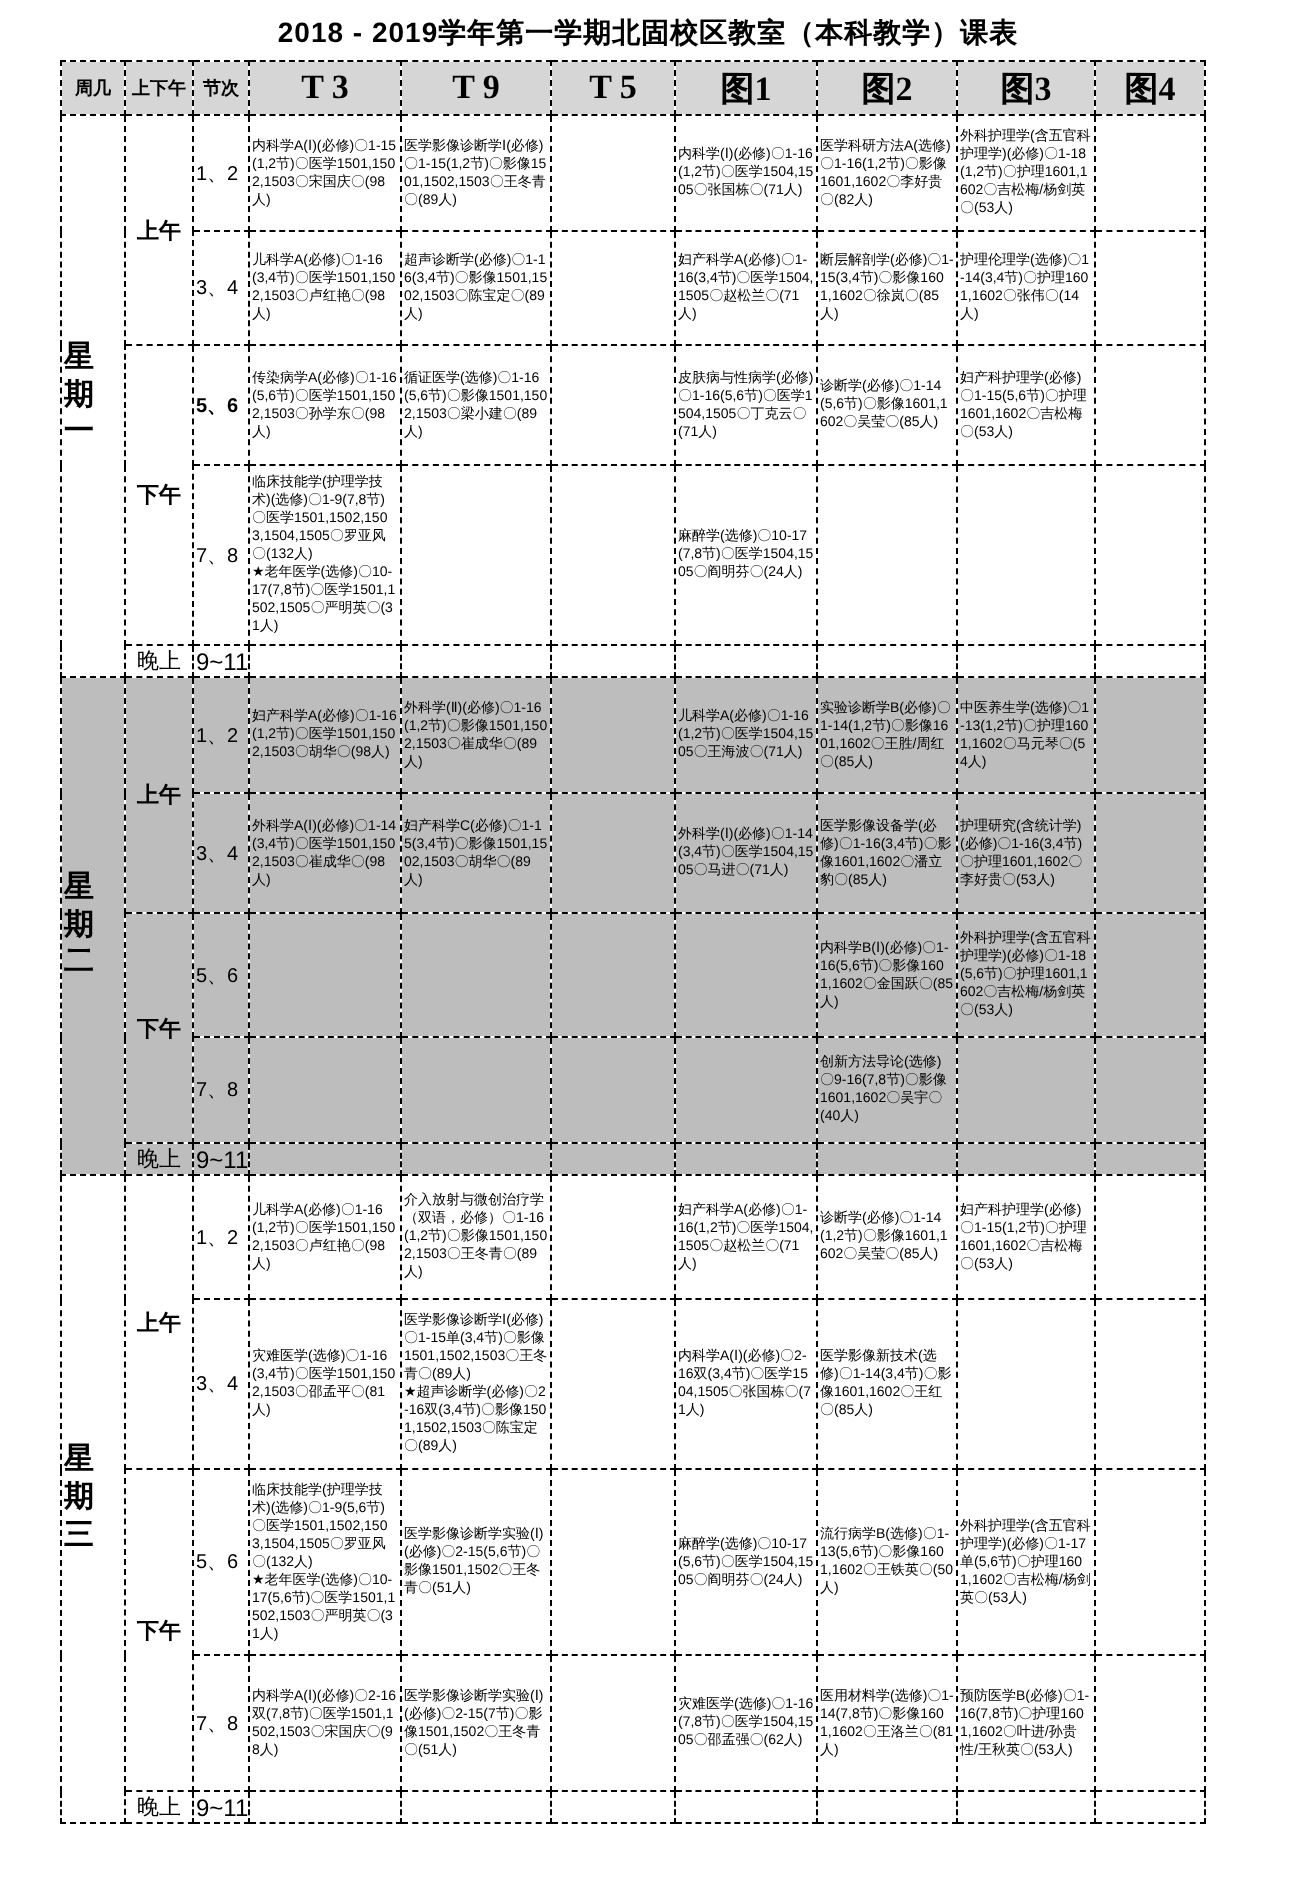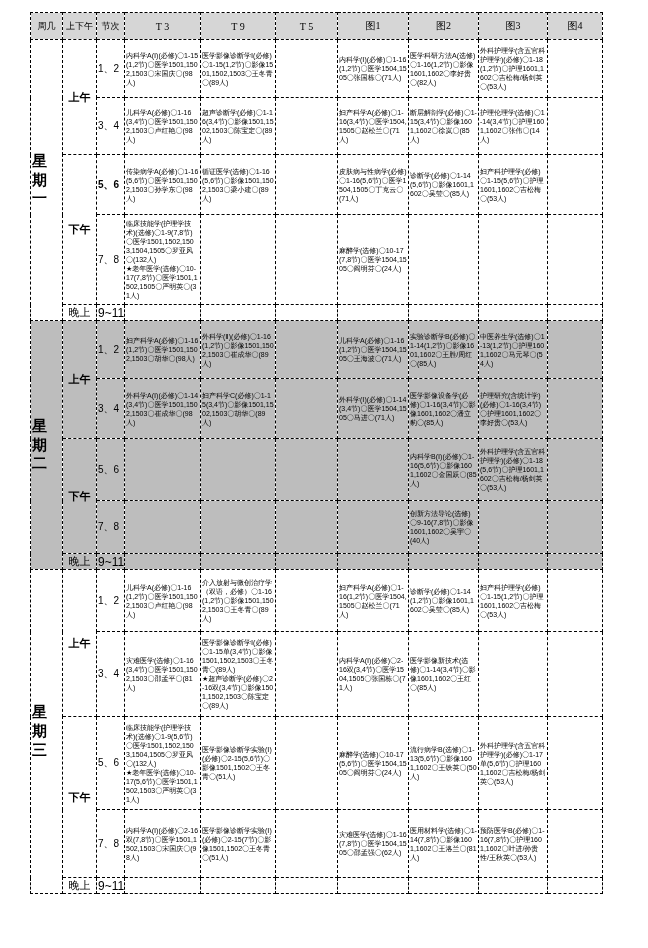--- a/index.html
+++ b/index.html
@@ -13,23 +13,23 @@
   .sub-title  { font-size:15px; font-weight:bold; margin-top:2px; }
 
   table.tt {
     border-collapse:collapse; table-layout:fixed;
     margin:4px 0 0 30px; width:572px;
   }
   .tt td, .tt th {
     border:1px dashed #000; padding:0 1px; overflow:hidden;
     vertical-align:middle; background:#fff;
   }
-  .tt thead th { background:#d6d6d6; font-weight:normal; height:26px; }
+  .tt thead th { background:#d6d6d6; font-weight:bold; height:26px; }
   th.hsmall { font-size:9px; }
-  th.room   { font-size:10px; font-family:"Liberation Serif","DejaVu Serif",serif; }
+  th.room   { font-size:17px; font-family:"Liberation Serif","DejaVu Serif",serif; }
 
   td.day-cell { background:#fff; }
   td.day-cell span {
     display:inline-block; width:1em; font-size:15px; font-weight:bold;
     line-height:1.25; word-break:break-all; white-space:normal;
   }
   td.sess { font-size:11px; text-align:center; font-weight:bold; }
   td.per  { font-size:10px; white-space:nowrap; }
   td.per.strong { font-weight:bold; }
   td.cell {
@@ -38,20 +38,21 @@
   }
   tr.shaded td { background:#bdbdbd; }
   tr.eve td { height:15px; }
   tr.eve td.sess { font-weight:normal; font-size:11px;margin-left:24px; }
   tr.eve td.per { font-size:12px; }
 </style>
 </head>
 <body>
 
 <div class="titles">
+  <div class="main-title">2018 - 2019学年第一学期北固校区教室（本科教学）课表</div>
 </div>
 
 <table class="tt">
   <colgroup>
     <col style="width:32px">
       <col style="width:34px">
       <col style="width:28px">
     <col style="width:76px">
       <col style="width:75px">
       <col style="width:62px">

